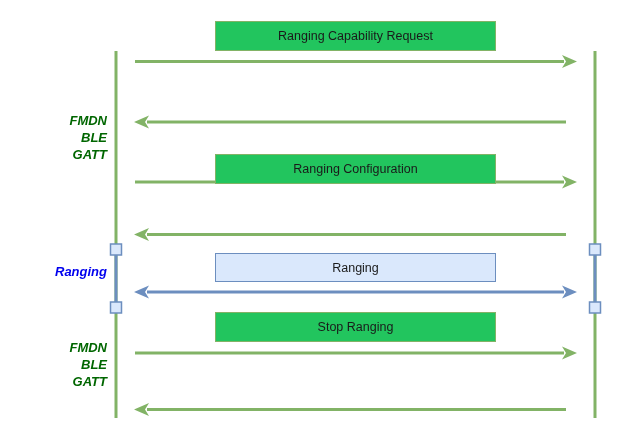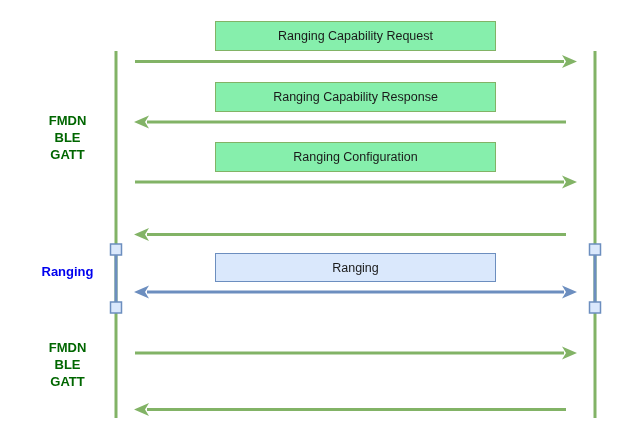--- a/index.html
+++ b/index.html
@@ -28,35 +28,36 @@
     height: 28px;
     display: flex;
     align-items: center;
     justify-content: center;
     font-size: 12.5px;
     color: #1a1a1a;
     text-align: center;
     box-sizing: content-box;
   }
   .msg-green {
-    background: #86efac;
+    background: #22c55e;
     border: 1.5px solid #82b366;
   }
   .msg-blue {
     background: #dae8fc;
     border: 1.5px solid #6c8ebf;
   }
   .side-label {
     position: absolute;
-    left: 20px;
+    left: 12px;
     width: 95px;
-    text-align: center;
+    text-align: right;
     font-weight: bold;
     font-size: 13px;
     line-height: 17px;
+    font-style: italic;
   }
   .side-label div { display: block; }
   .label-green { color: #006600; }
   .label-blue  { color: #0000ee; }
 </style>
 </head>
 <body>
 
 <div class="canvas">
 
@@ -107,33 +108,33 @@
     <g>
       <line x1="147" y1="409.5" x2="566" y2="409.5" stroke="#82b366" stroke-width="3"></line>
       <polygon points="134,409.5 149,403 145,409.5 149,416" fill="#82b366"></polygon>
     </g>
   </svg>
 
   <div class="msg-box msg-green" style="top:21px;">
     <span>Ranging Capability Request</span>
   </div>
 
-  <div class="msg-box msg-green" style="top:82px;">
-    <span>Ranging Capability Response</span>
-  </div>
 
-  <div class="msg-box msg-green" style="top:142px;">
+  <div class="msg-box msg-green" style="top:154px;">
     <span>Ranging Configuration</span>
   </div>
 
 
   <div class="msg-box msg-blue" style="top:253px; height:27px;">
     <span>Ranging</span>
   </div>
 
+  <div class="msg-box msg-green" style="top:312px;">
+    <span>Stop Ranging</span>
+  </div>
 
 
   <div class="side-label label-green" style="top:112px;">
     <div>FMDN</div>
     <div>BLE</div>
     <div>GATT</div>
   </div>
 
   <div class="side-label label-blue" style="top:263px;">
     <div>Ranging</div>

